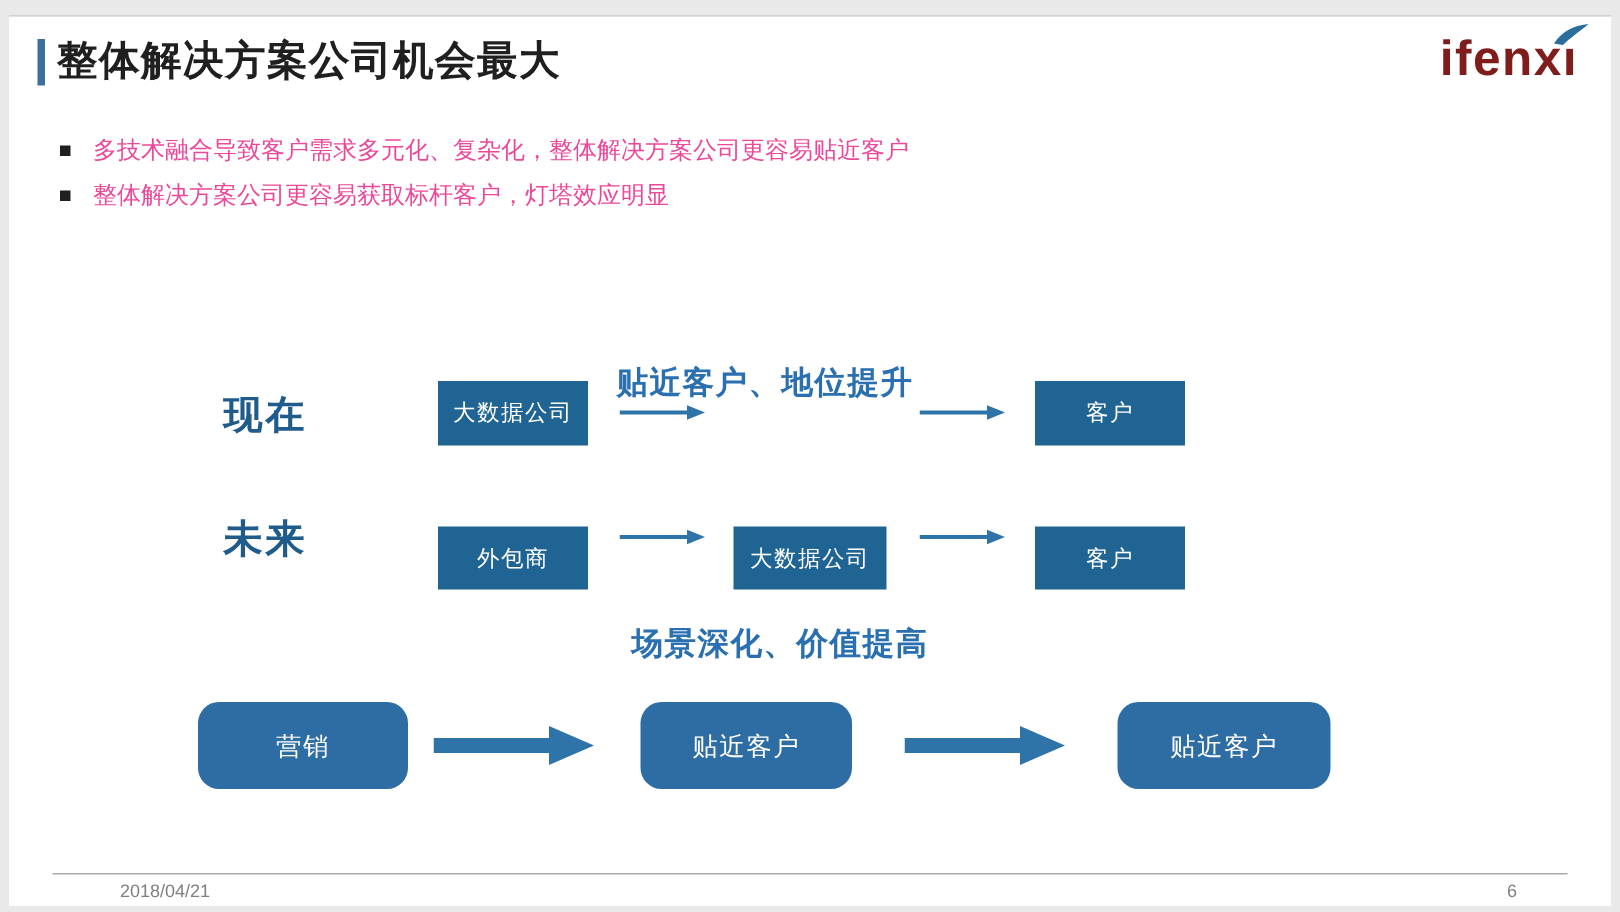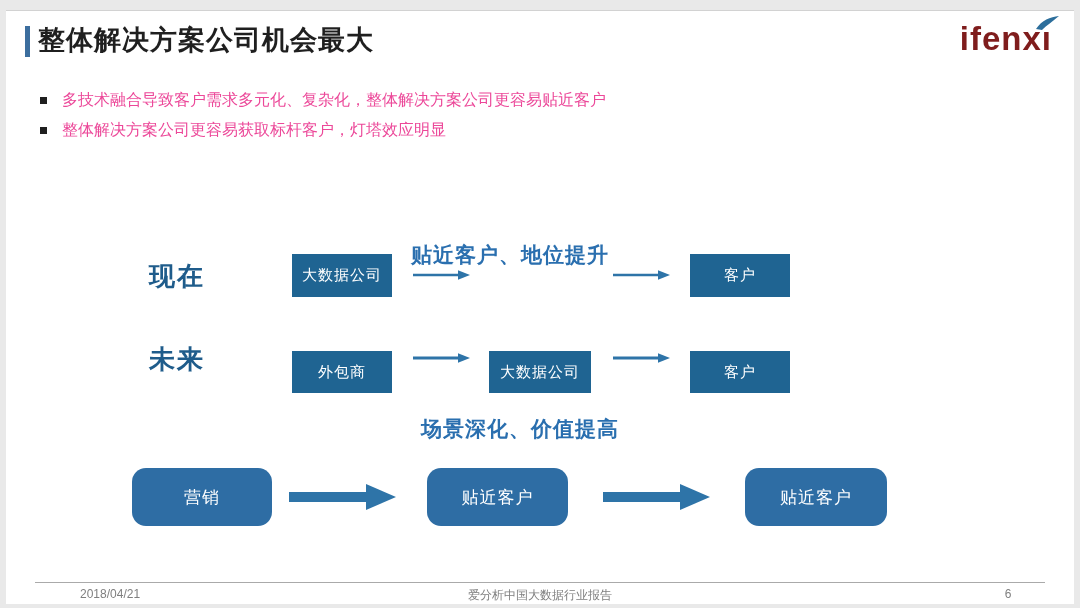--- a/index.html
+++ b/index.html
@@ -175,16 +175,15 @@
   </svg>
   <div class="scene-box sb2">贴近客户</div>
   <svg class="block-arrow ba2" viewBox="0 0 107 30">
     <rect x="0" y="10" width="77" height="10" fill="#2e74a8"></rect>
     <polygon points="77,2 107,15 77,28" fill="#2e74a8"></polygon>
   </svg>
   <div class="scene-box sb3">贴近客户</div>
 
   <div class="footer-line"></div>
   <div class="footer-date">2018/04/21</div>
-  <div class="footer-report">爱分析中国大数据行业报告</div>
   <div class="footer-page">6</div>
 
 </div>
 
 </body></html>

